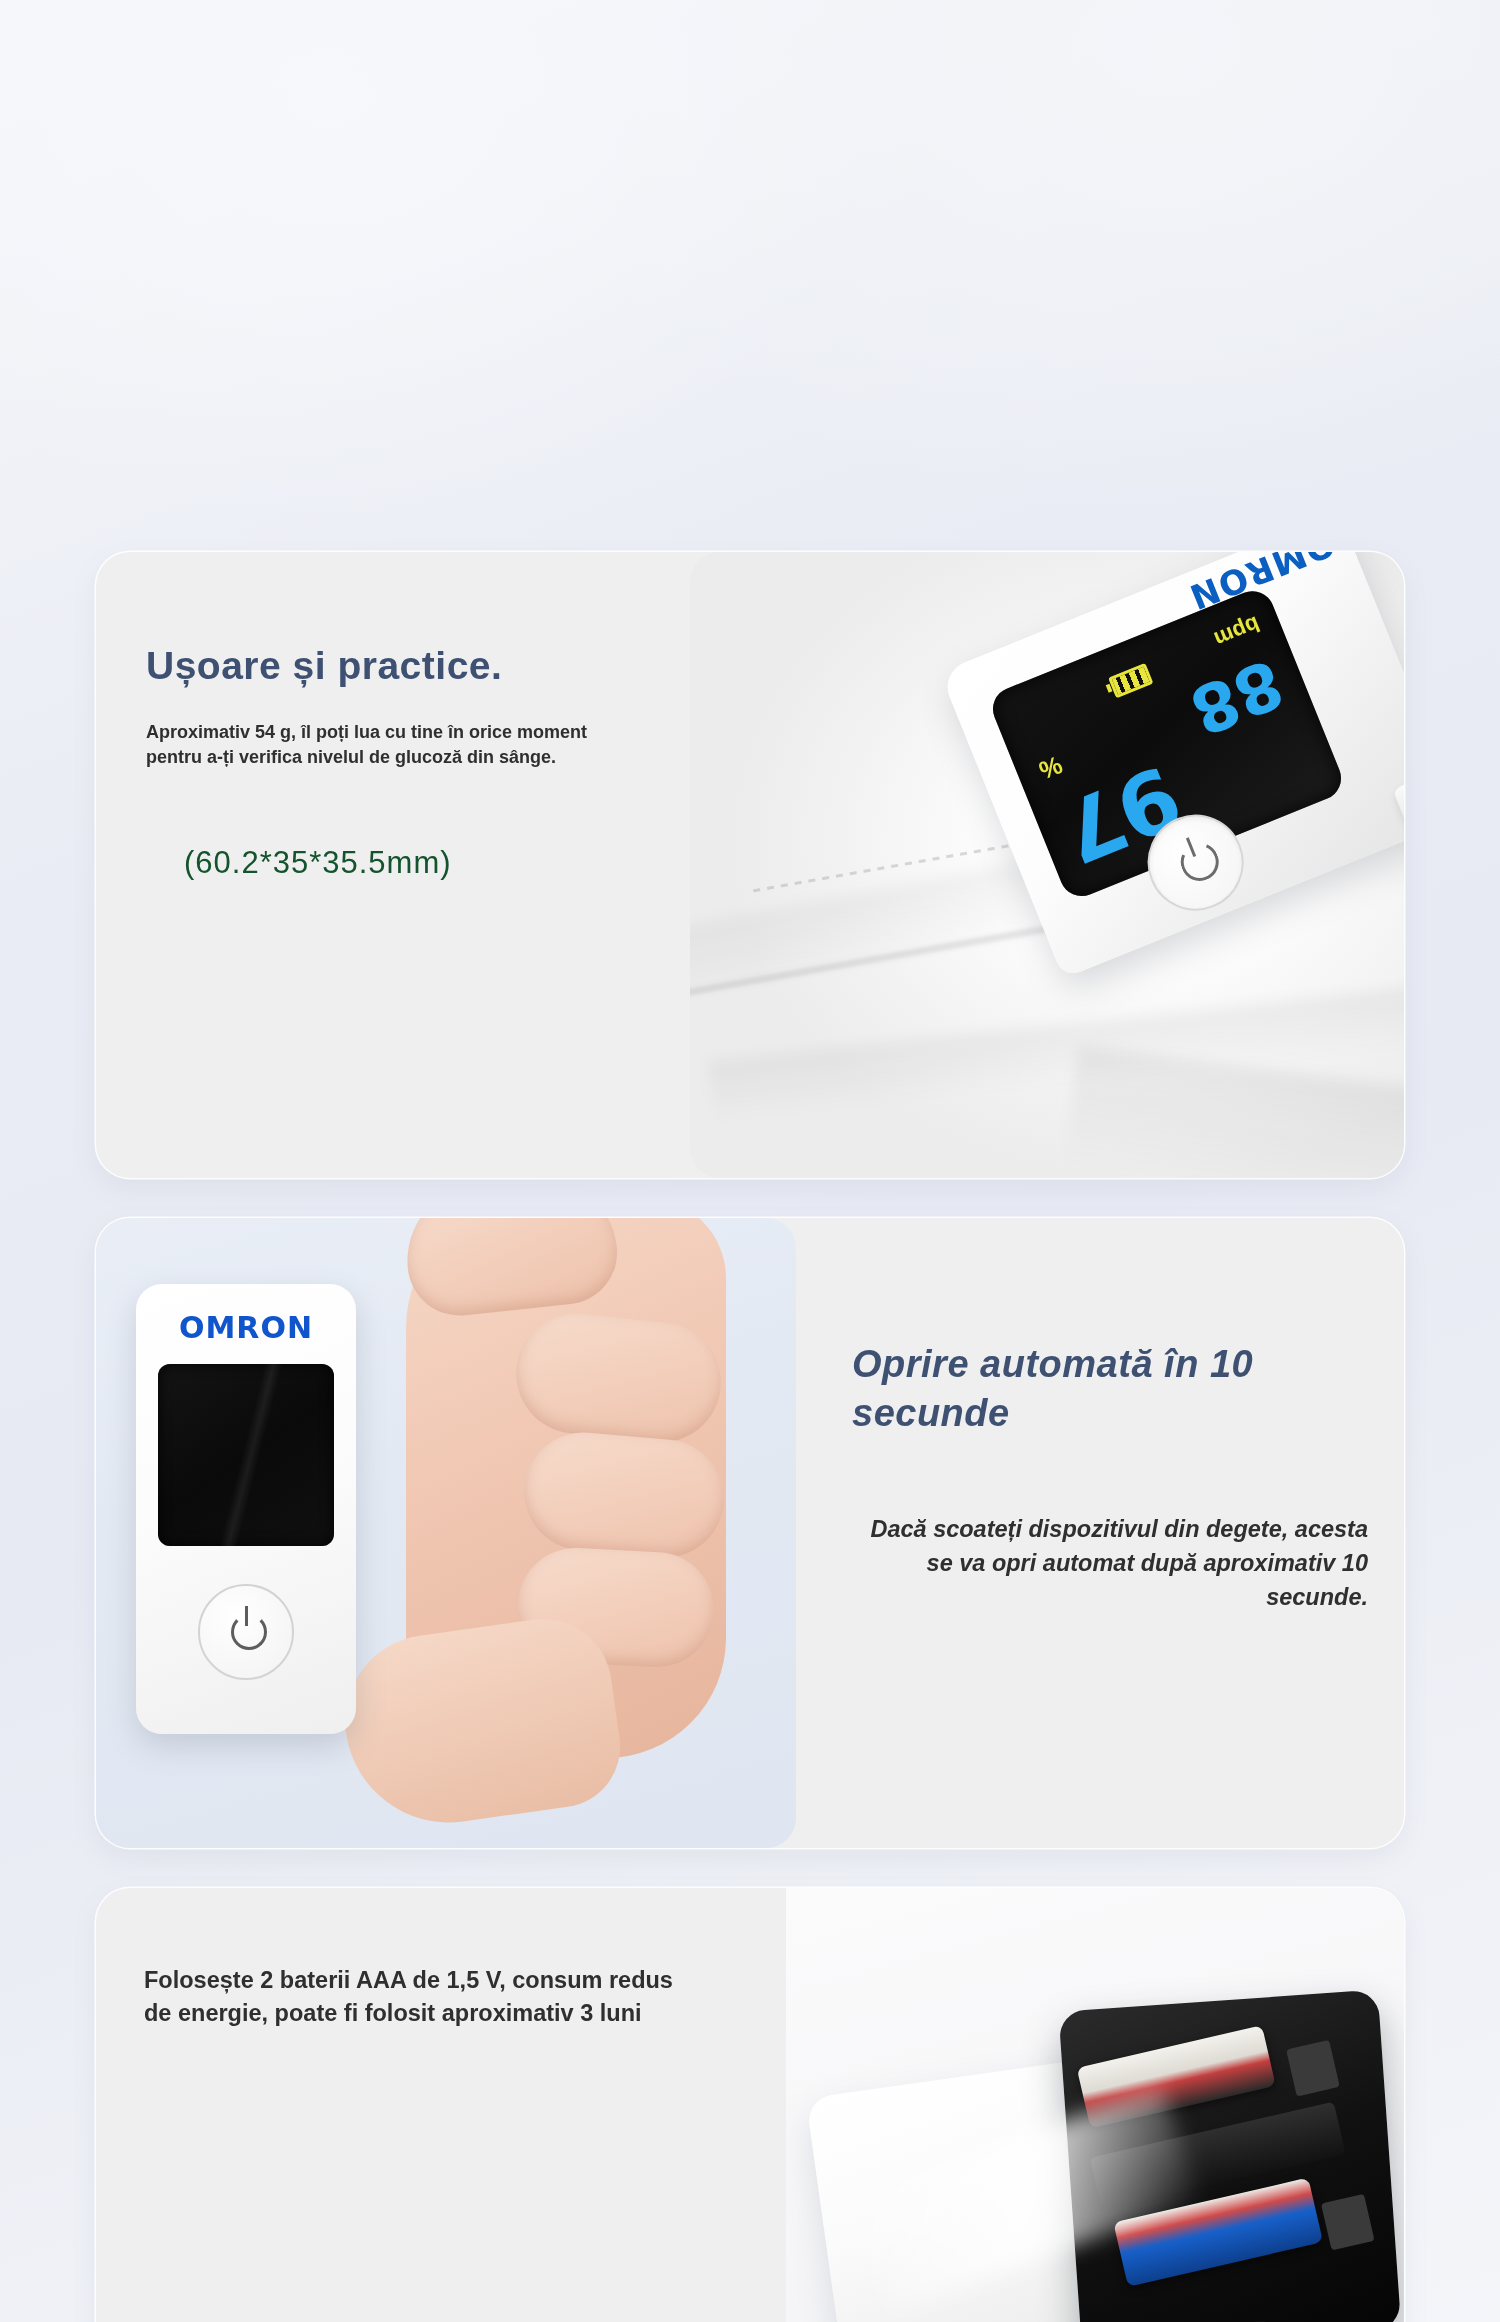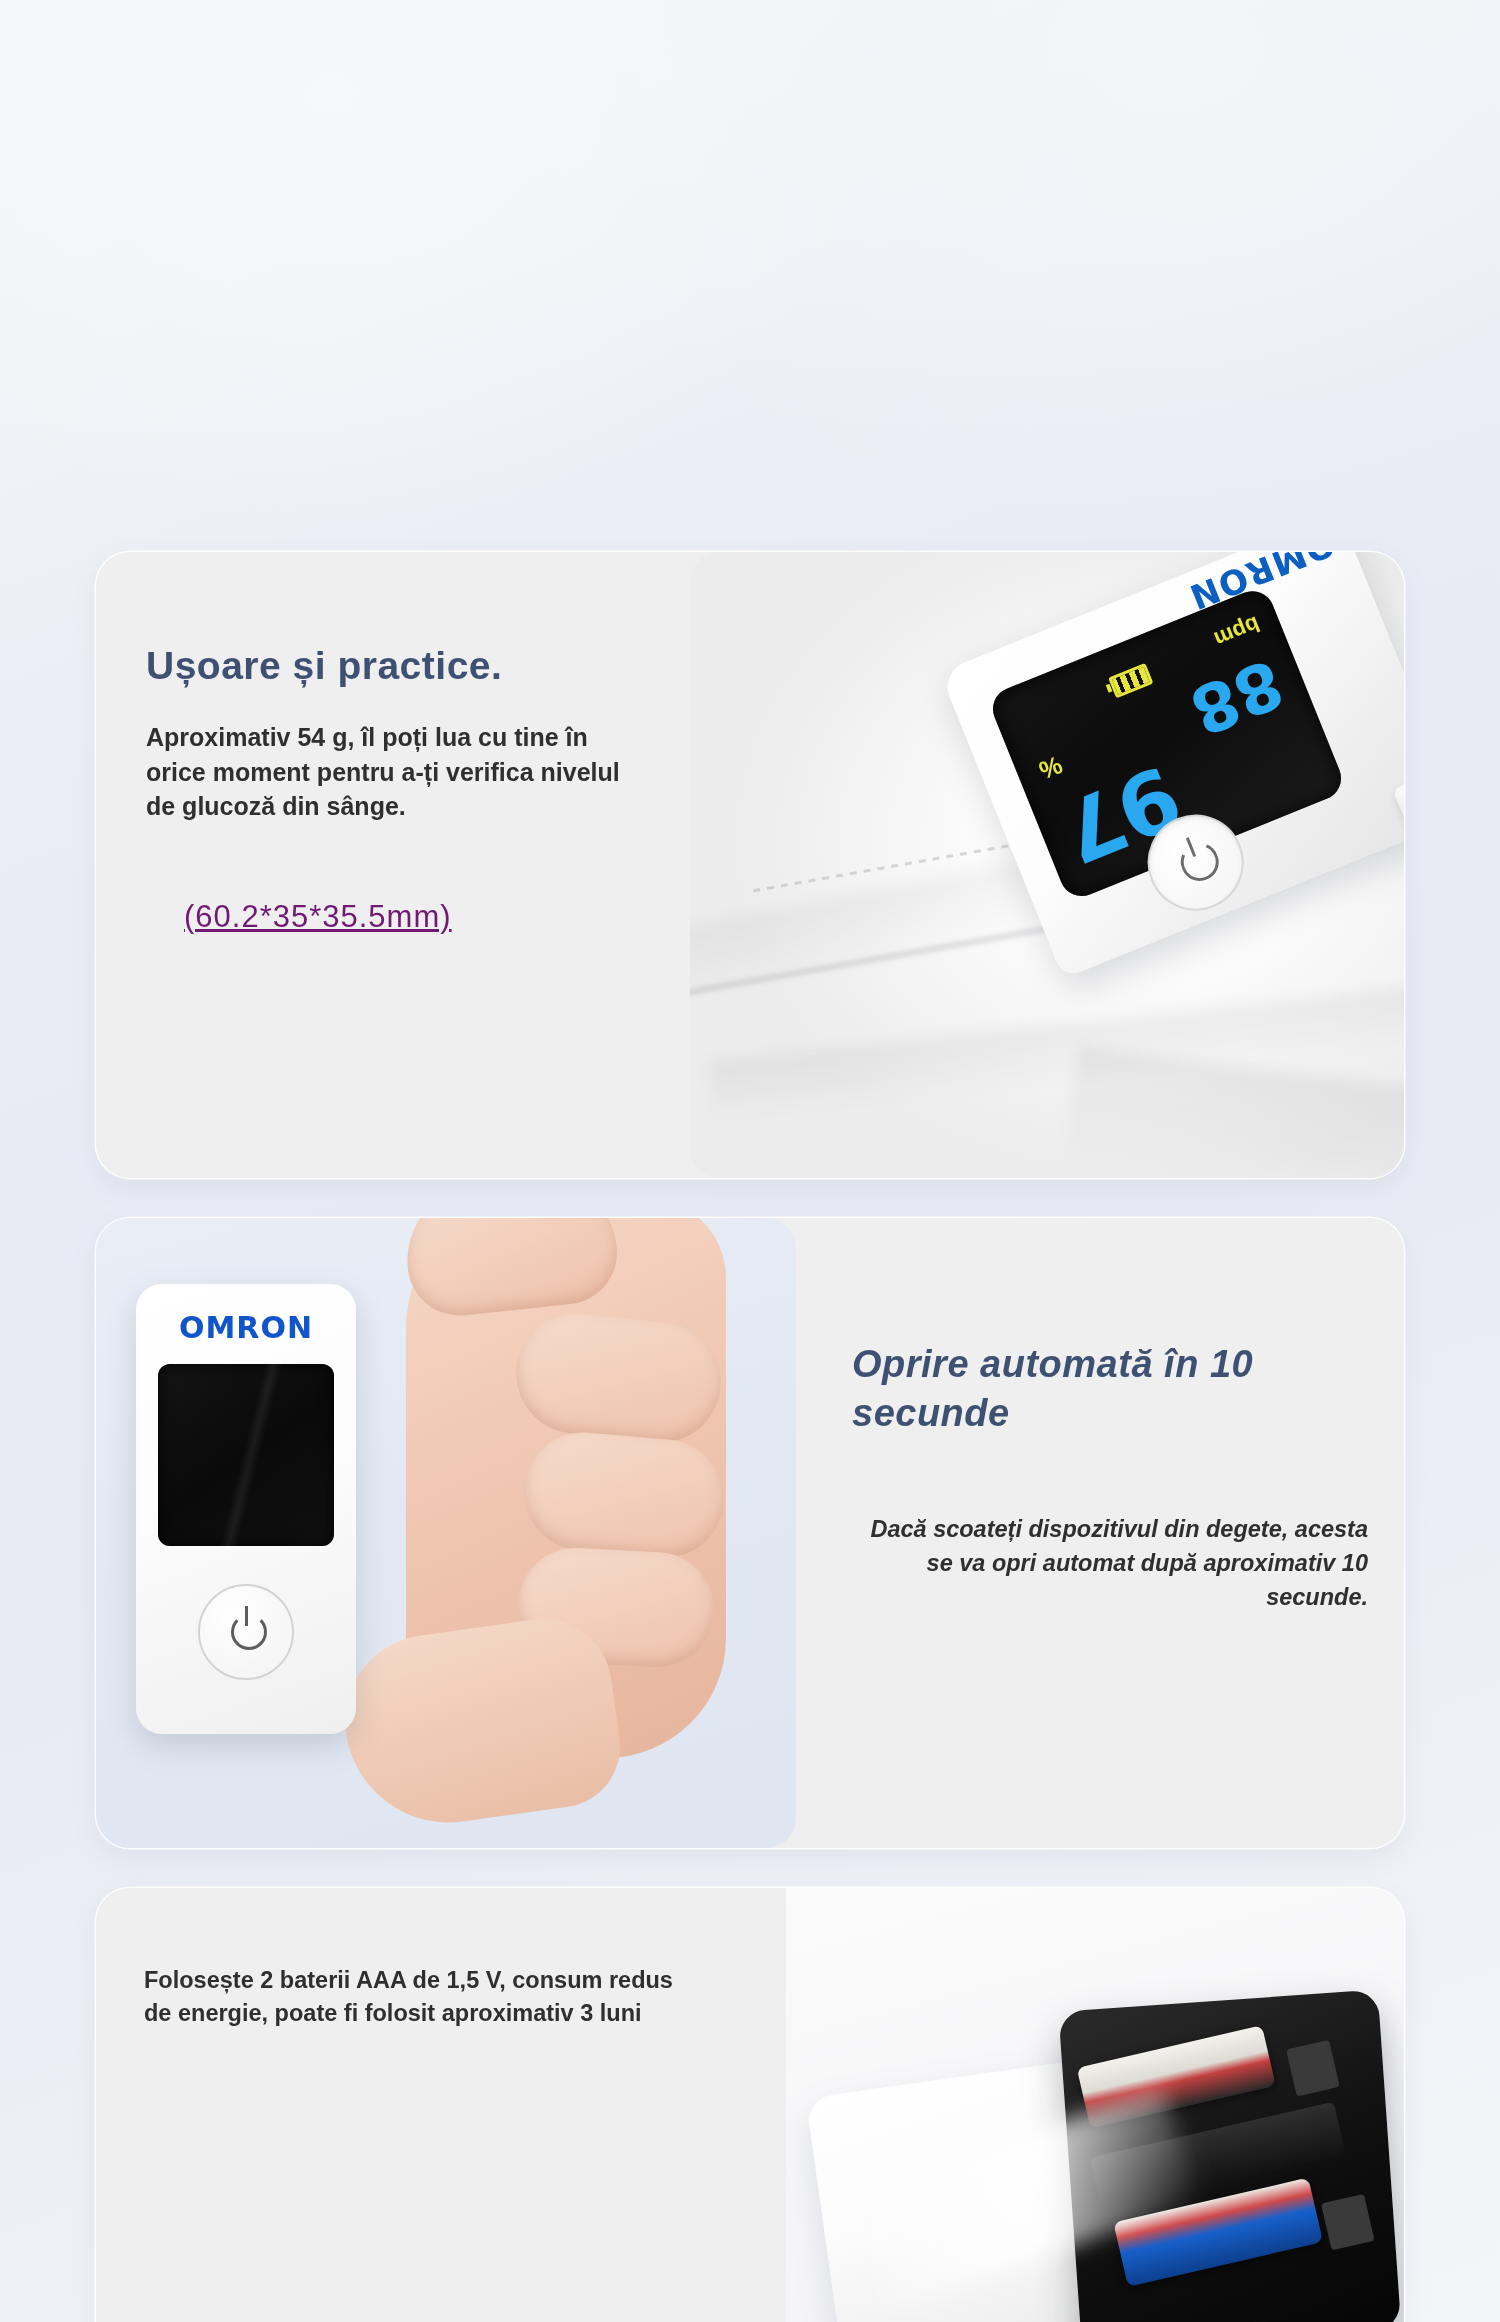--- a/index.html
+++ b/index.html
@@ -53,34 +53,34 @@
     color: #3f5173;
     font-weight: bold;
     letter-spacing: 0.5px;
   }
 
   .card-body {
     color: #2f2f2f;
     font-weight: bold;
   }
 
-  .card-note { color: #701a75; text-decoration: underline; }
+  .card-note { color: #14532d; }
 
   
   .photo {
     position: relative;
     overflow: hidden;
     border-radius: 30px;
   }
 
   
   #card1 { left: 96px; top: 552px; width: 1308px; height: 626px; }
   #card1 .txt-pane { width: 600px; padding: 92px 0 0 50px; }
   #card1 .card-head { font-size: 39px; margin-bottom: 32px; }
-  #card1 .card-body { font-size: 25px; line-height: 1.38; width: 480px; }
+  #card1 .card-body { font-size: 18px; line-height: 1.38; width: 480px; }
   #card1 .card-note { font-size: 31px; margin-top: 75px; margin-left: 38px; letter-spacing: 1px; }
 
   #photo1 {
     position: absolute; left: 594px; top: 0; width: 714px; height: 626px;
     background:
       radial-gradient(ellipse 420px 340px at 64% 46%, #ffffff 0%, #fbfbfb 42%, #f2f2f2 74%, #ececec 100%);
   }
   
   #photo1 .fold {
     position: absolute; background: linear-gradient(180deg, rgba(0,0,0,0.045), rgba(0,0,0,0));

